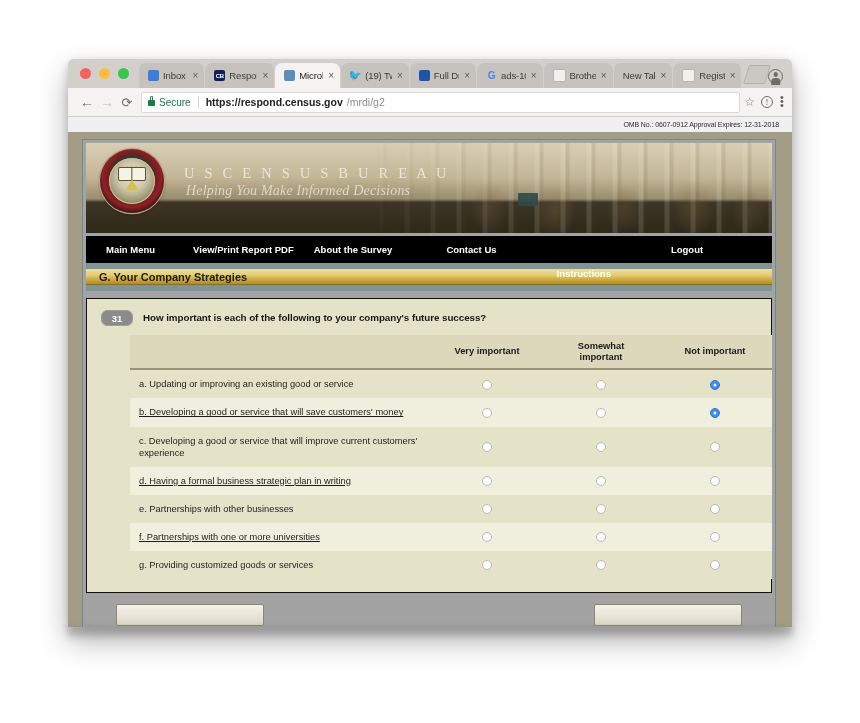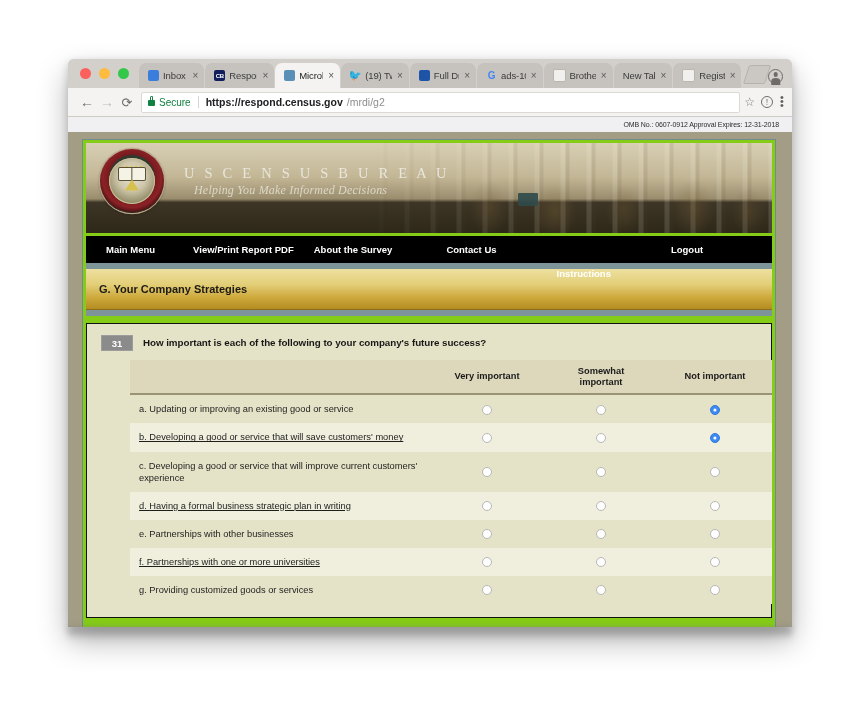--- a/index.html
+++ b/index.html
@@ -226,21 +226,21 @@
     font-size: 7px;
     color: #2b2b2b;
     letter-spacing: -0.1px;
   }
   .content-frame {
     position: absolute;
     left: 14px;
     top: 22px;
     width: 694px;
     border: 1px solid #6f8a90;
-    background: #84cc16;
+    background: #a3a3a3;
     box-sizing: border-box;
     padding: 3px;
   }
 
   
   .banner {
     position: relative;
     height: 90px;
     overflow: hidden;
     background:
@@ -323,25 +323,25 @@
   .bureau-text {
     position: absolute;
     left: 98px; top: 22px;
     color: #e9e6dc;
     font-family: "Liberation Serif", serif;
     font-size: 14.5px;
     letter-spacing: 3.2px;
   }
   .bureau-tag {
     position: absolute;
-    left: 108px; top: 40px;
+    left: 100px; top: 40px;
     color: #ddd8c8;
     font-family: "Liberation Serif", serif;
     font-style: italic;
-    font-size: 12px;
+    font-size: 14px;
     letter-spacing: 0.2px;
   }
   .survey-title {
     position: absolute;
     left: 0; right: 0;
     top: 59px;
     text-align: center;
     color: #f2ecd6;
     font-size: 19px;
     font-weight: bold;
@@ -363,21 +363,21 @@
     color: #ffffff;
     font-size: 9.5px;
     font-weight: bold;
     padding: 0 12px;
     white-space: nowrap;
   }
   .spacer-slate { height: 6px; background: #7d9499; }
 
   
   .section-head {
-    height: 41px;
+    height: 16px;
     background: linear-gradient(to bottom, #ede0a0 0%, #e3cf79 38%, #cda83b 72%, #b38c22 100%);
     display: flex;
     align-items: center;
     padding-left: 13px;
     box-sizing: border-box;
     border-bottom: 1px solid #8e6e16;
   }
   .section-head-text {
     font-size: 11px;
     font-weight: bold;
@@ -396,20 +396,21 @@
     flex: 0 0 auto;
     width: 32px; height: 16px;
     background: #8b8b8b;
     color: #ffffff;
     font-size: 9.5px;
     font-weight: bold;
     display: flex;
     align-items: center;
     justify-content: center;
     box-shadow: inset 0 0 0 1px #9d9d9d;
+    border-radius: 7px;
   }
   .qtext {
     font-size: 9.8px;
     font-weight: bold;
     color: #181818;
     padding-top: 2px;
     letter-spacing: -0.05px;
   }
 
   .qtable {

